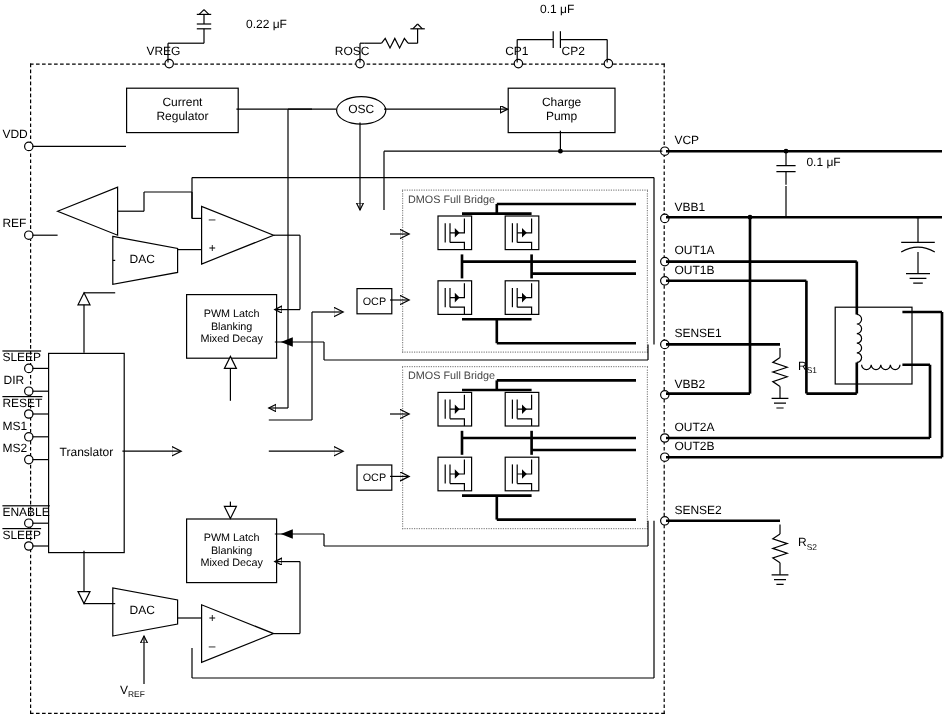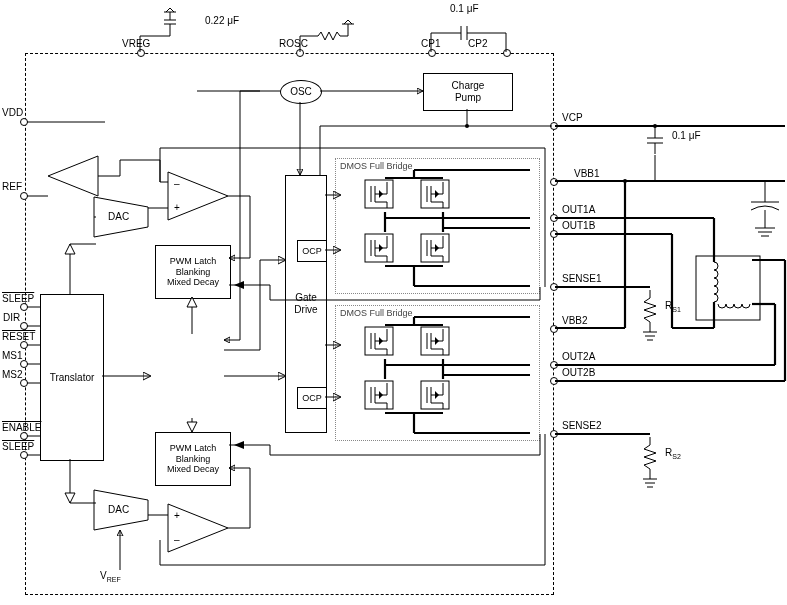--- a/index.html
+++ b/index.html
@@ -61,21 +61,21 @@
   <div class="pin" style="left:428px;top:49px"></div>
   <div class="lbl" style="left:421px;top:38px">CP1</div>
 
   <div class="pin" style="left:503px;top:49px"></div>
   <div class="lbl" style="left:468px;top:38px">CP2</div>
 
   <div class="pin" style="left:550px;top:122px"></div>
   <div class="lbl" style="left:562px;top:112px">VCP</div>
 
   <div class="pin" style="left:550px;top:178px"></div>
-  <div class="lbl" style="left:574px;top:168px">VBB1</div>
+  <div class="lbl" style="left:562px;top:168px">VBB1</div>
 
   <div class="pin" style="left:550px;top:214px"></div>
   <div class="lbl" style="left:562px;top:204px">OUT1A</div>
 
   <div class="pin" style="left:550px;top:230px"></div>
   <div class="lbl" style="left:562px;top:220px">OUT1B</div>
 
   <div class="pin" style="left:550px;top:283px"></div>
   <div class="lbl" style="left:562px;top:273px">SENSE1</div>
 
@@ -84,39 +84,39 @@
 
   <div class="pin" style="left:550px;top:361px"></div>
   <div class="lbl" style="left:562px;top:351px">OUT2A</div>
 
   <div class="pin" style="left:550px;top:377px"></div>
   <div class="lbl" style="left:562px;top:367px">OUT2B</div>
 
   <div class="pin" style="left:550px;top:430px"></div>
   <div class="lbl" style="left:562px;top:420px">SENSE2</div>
 
+  <div class="box" style="left:105px;top:73px;width:92px;height:36px;white-space:pre">Current
+Regulator</div>
 
   <div class="box" style="left:280px;top:80px;width:40px;height:22px;border-radius:50%">OSC</div>
 
   <div class="box" style="left:40px;top:294px;width:62px;height:165px">Translator</div>
 
   <div class="box" style="left:423px;top:73px;width:88px;height:36px;white-space:pre">Charge
 Pump</div>
 
 
   <div class="box" style="left:155px;top:245px;width:74px;height:52px;font-size:9px;white-space:pre">PWM Latch
 Blanking
 Mixed Decay</div>
 
   <div class="box" style="left:155px;top:432px;width:74px;height:52px;font-size:9px;white-space:pre">PWM Latch
 Blanking
 Mixed Decay</div>
 
-  <div class="box" style="left:285px;top:175px;width:40px;height:256px;white-space:pre">Gate
-Drive</div>
 
   <div class="box" style="left:297px;top:240px;width:28px;height:20px;font-size:9px">OCP</div>
   <div class="box" style="left:297px;top:387px;width:28px;height:20px;font-size:9px">OCP</div>
 
   <div class="amp" style="left:94px;top:197px">
     <svg width="54" height="40">
         <polygon points="0,0 54,10 54,30 0,40" fill="none" stroke="#000"></polygon>
       </svg>
     <div class="lbl" style="left:14px;top:14px">DAC</div>
   </div>

